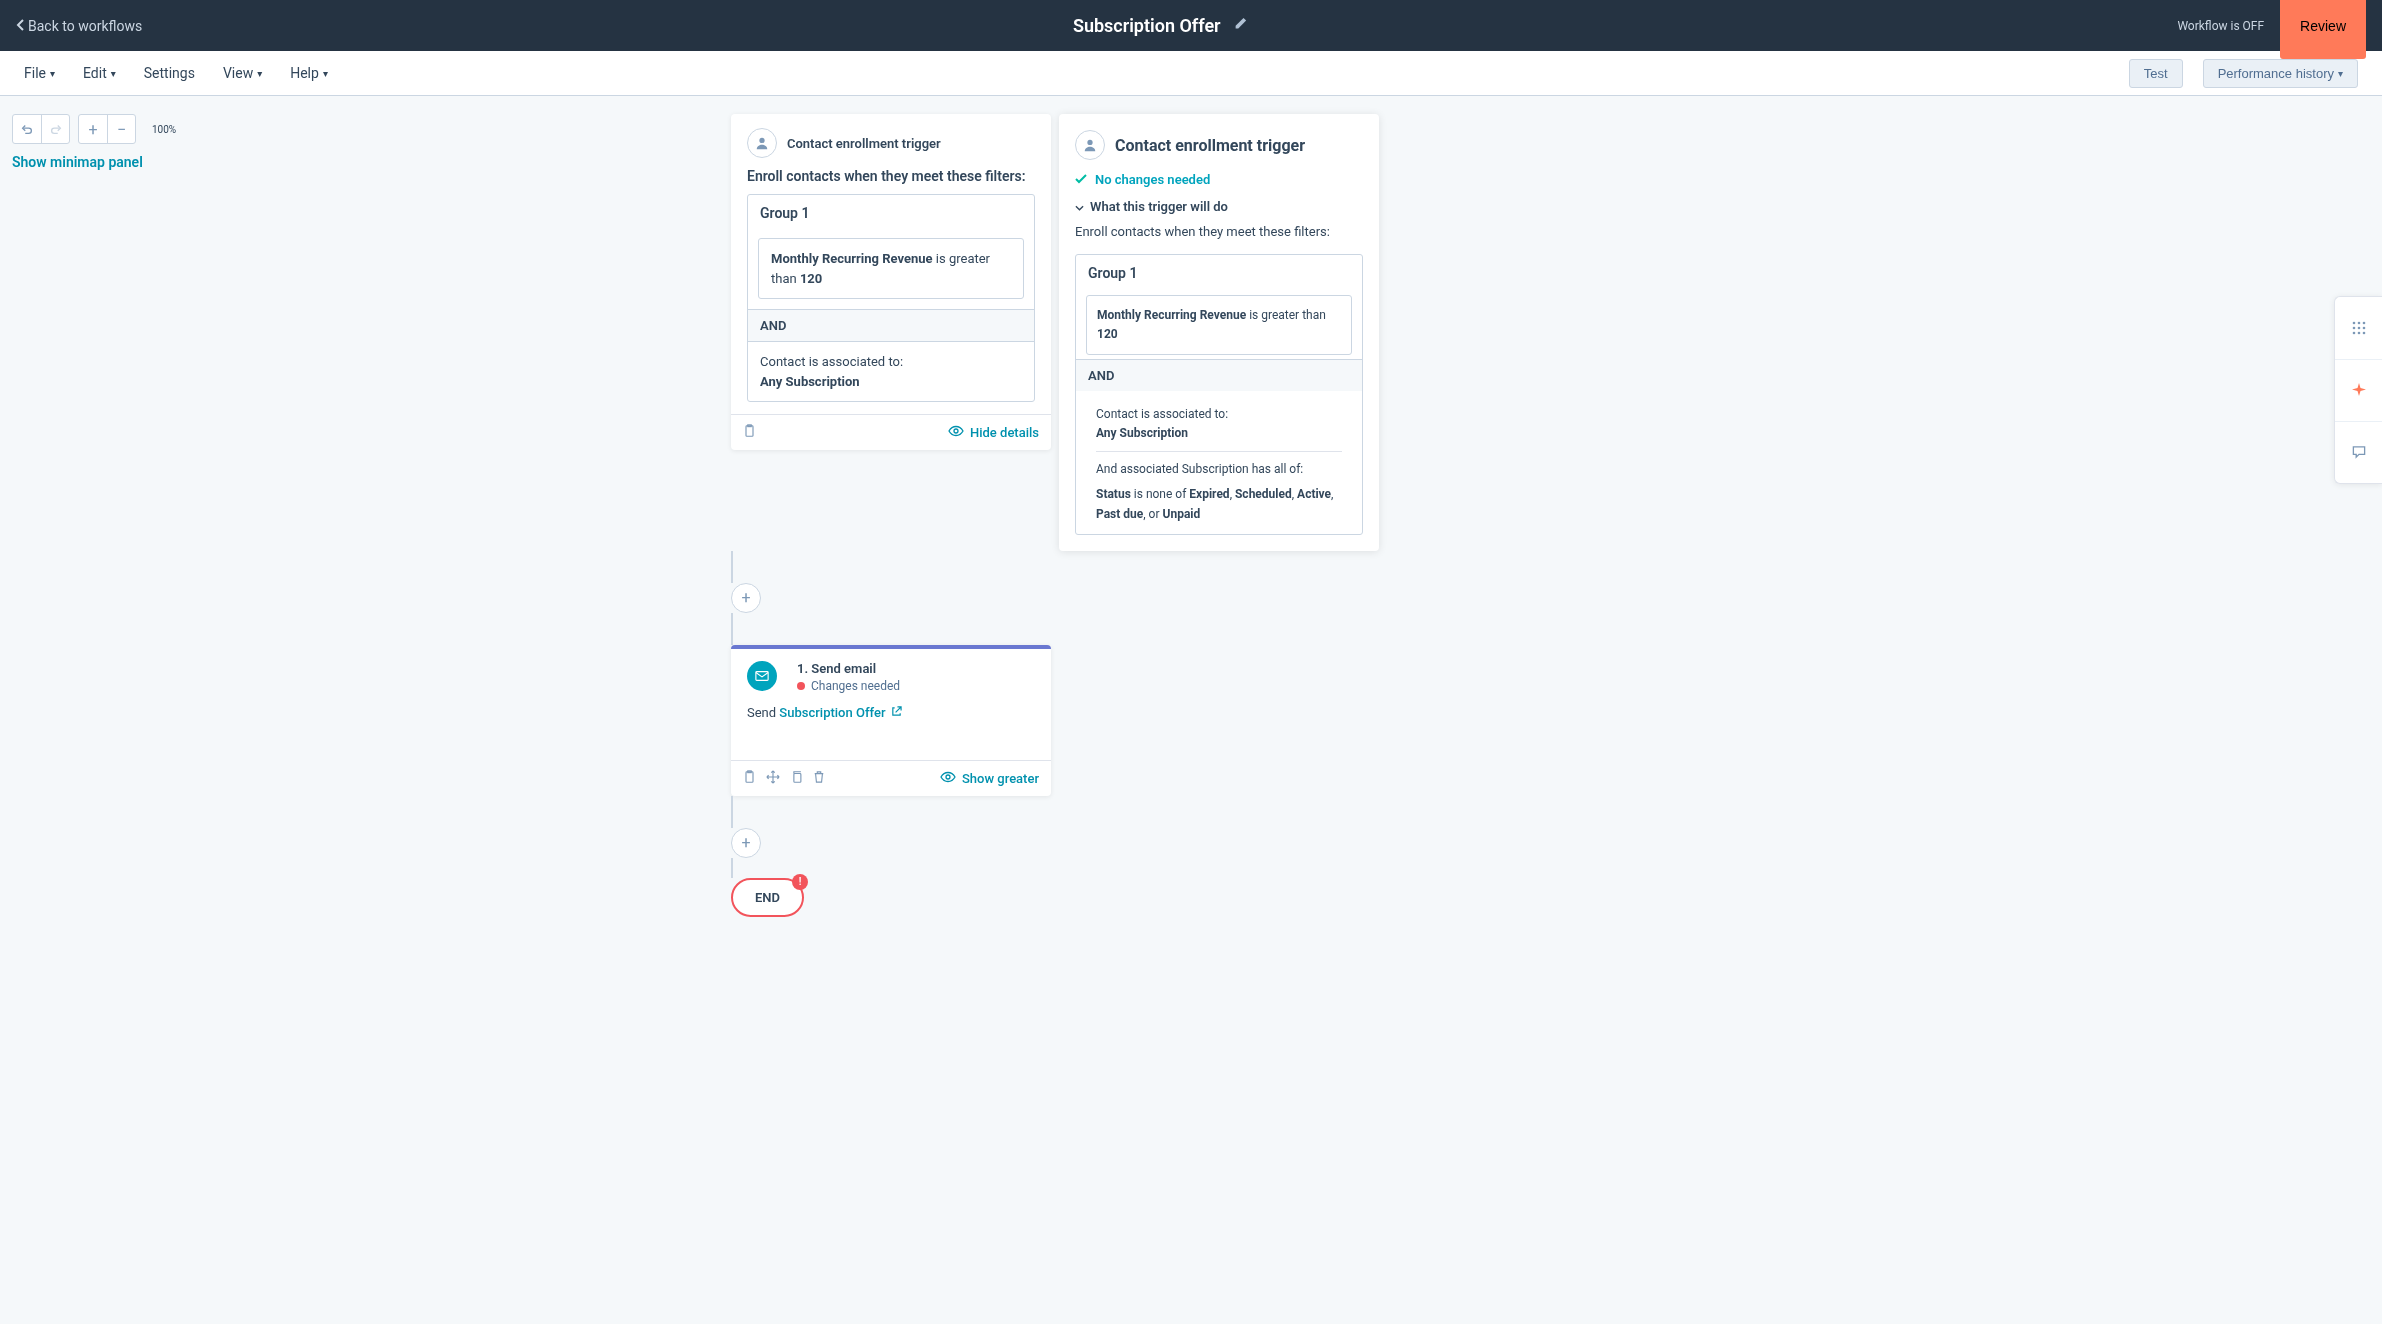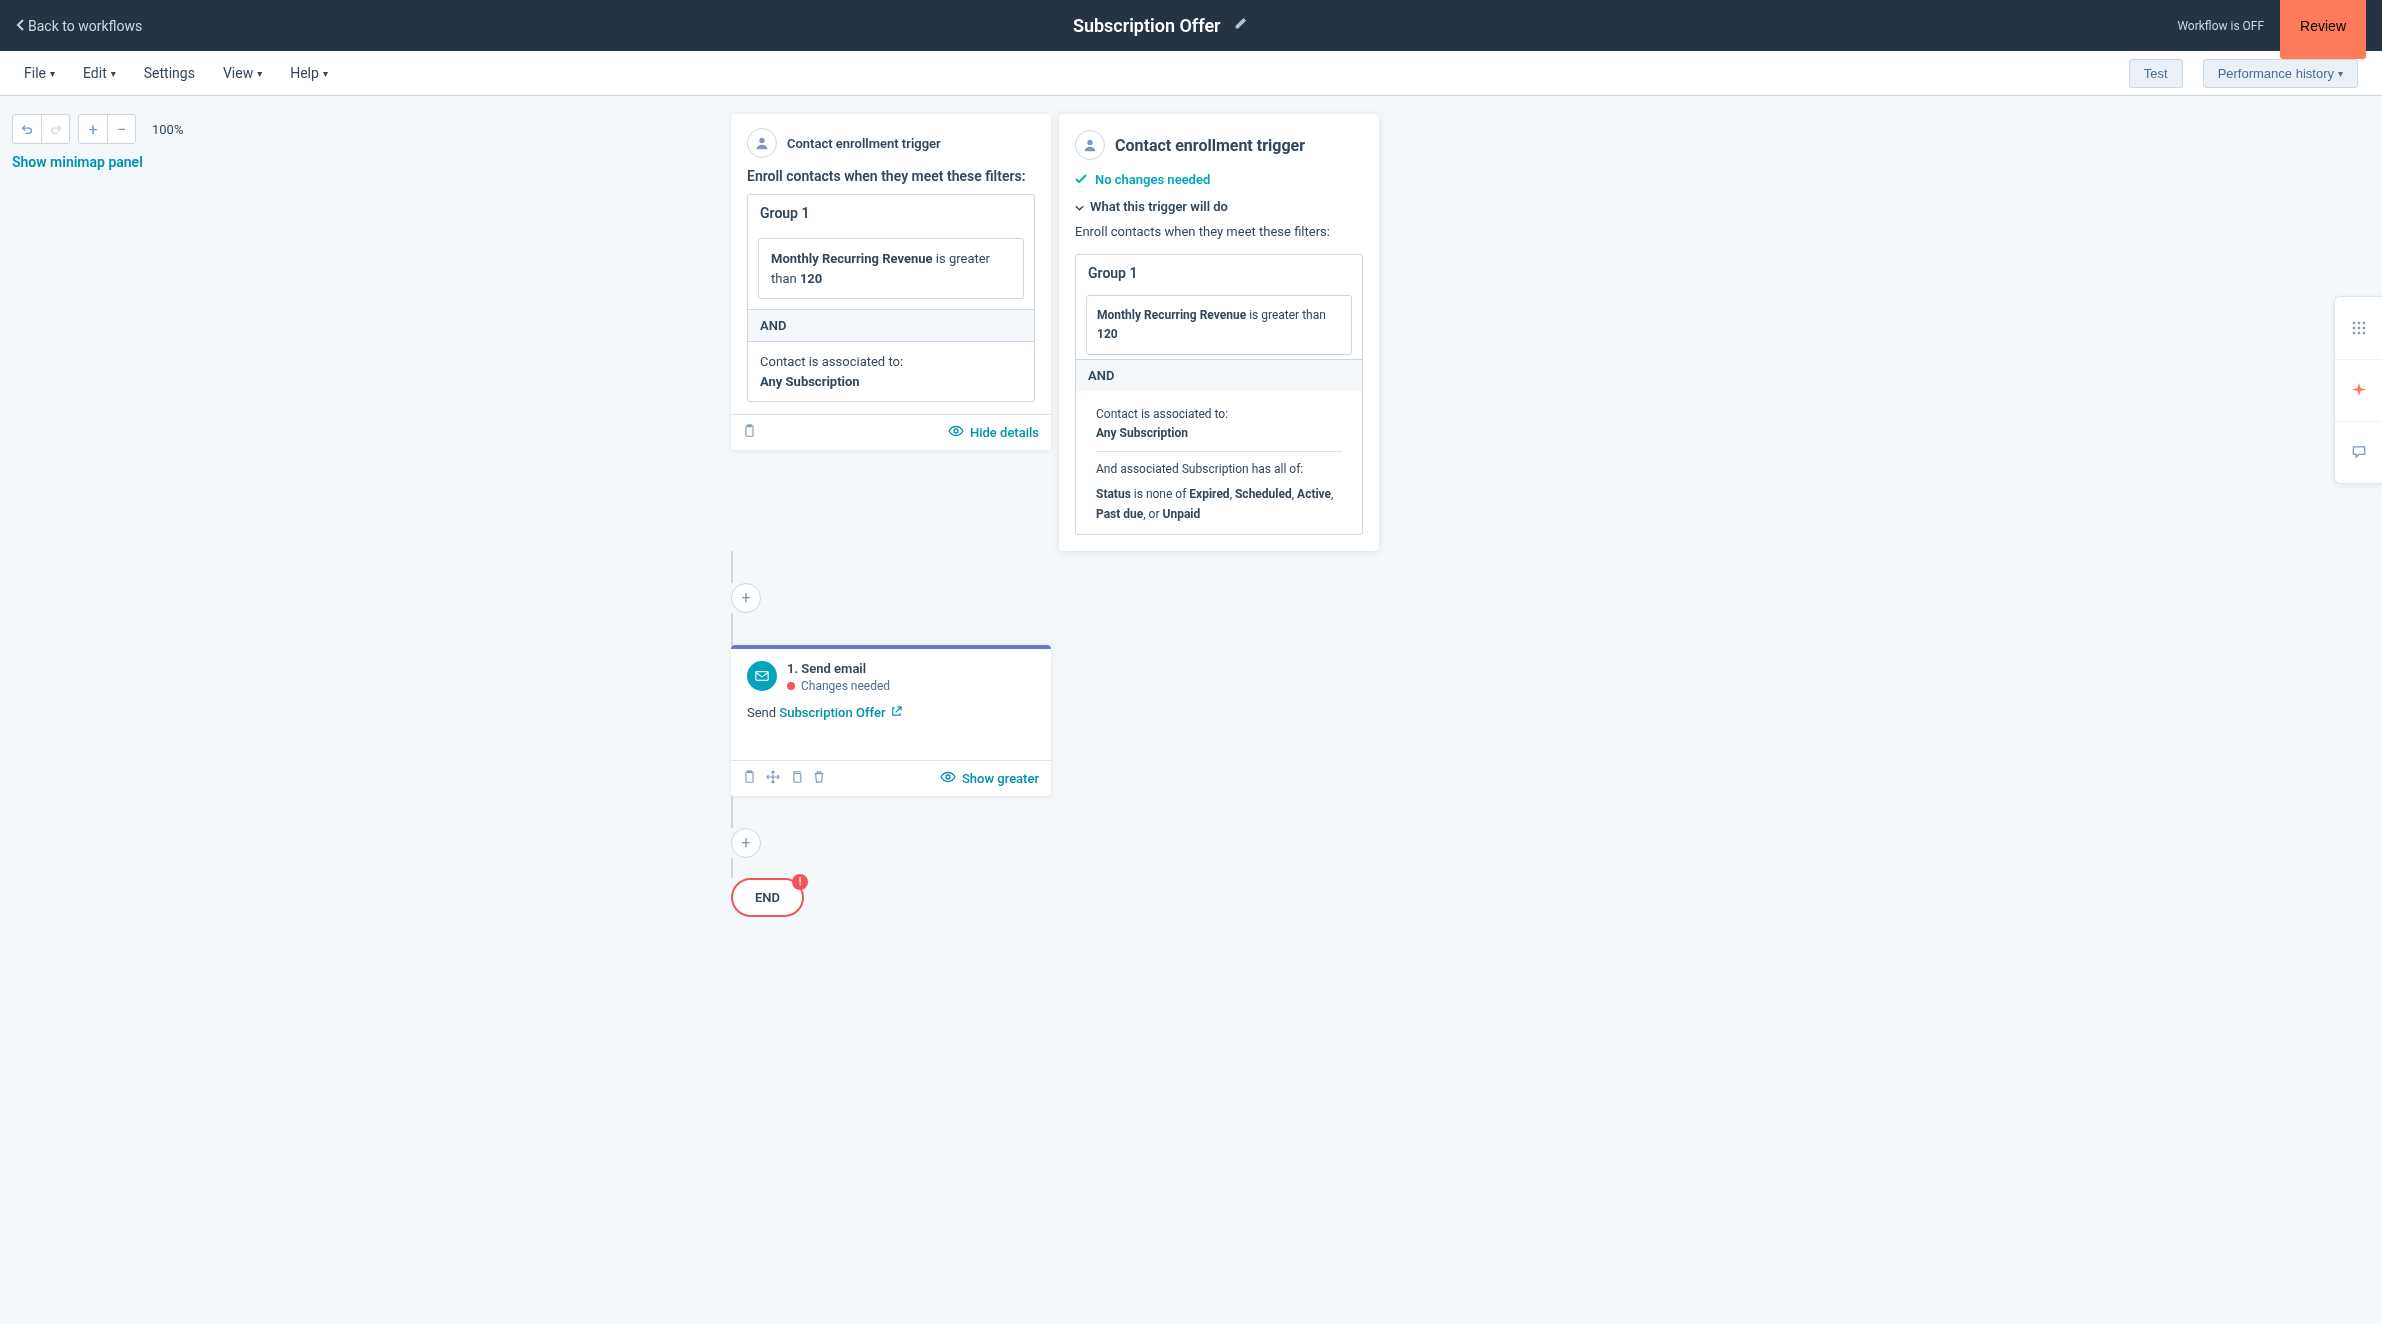--- a/index.html
+++ b/index.html
@@ -16,21 +16,21 @@
 .menubar{background:#fff;height:45px;display:flex;align-items:center;padding:0 24px;border-bottom:1px solid #cbd6e2;justify-content:space-between}
 .menubar-left{display:flex;gap:28px}
 .menu-item{font-size:14px;color:#33475b;cursor:pointer;display:flex;align-items:center;gap:4px}
 .menubar-right{display:flex;gap:20px}
 .test-btn,.perf-btn{background:#eaf0f6;border:1px solid #cbd6e2;padding:6px 14px;border-radius:3px;font-size:13px;color:#506e91;cursor:pointer;display:flex;align-items:center;gap:4px}
 .canvas-area{position:relative;height:calc(100vh - 96px);overflow:auto}
 .canvas-tools{position:absolute;top:18px;left:12px;display:flex;align-items:center;gap:8px}
 .tool-group{display:flex;border:1px solid #cbd6e2;border-radius:3px;background:#fff}
 .tool-btn{width:28px;height:28px;display:flex;align-items:center;justify-content:center;cursor:pointer;color:#7c98b6}
 .tool-btn+.tool-btn{border-left:1px solid #cbd6e2}
-.zoom-label{font-size:13px;color:#33475b;margin-left:8px}
+.zoom-label{font-size:10px;color:#33475b;margin-left:8px}
 .minimap-link{position:absolute;top:58px;left:12px;color:#0091ae;font-size:14px;font-weight:600;cursor:pointer}
 .flow{position:absolute;left:50%;transform:translateX(-50%);top:18px;display:flex;flex-direction:column;align-items:flex-start;width:920px}
 .flow-row{display:flex;gap:8px;align-items:flex-start}
 .card{background:#fff;border-radius:4px;box-shadow:0 1px 5px rgba(0,0,0,.08);width:320px;position:relative}
 .card-header{display:flex;align-items:center;gap:10px;padding:14px 16px 10px}
 .icon-circle{width:30px;height:30px;border-radius:50%;border:1px solid #cbd6e2;display:flex;align-items:center;justify-content:center;color:#7c98b6;flex-shrink:0}
 .icon-circle.blue{border:none;background:#00a4bd;color:#fff}
 .card-title{font-size:13px;font-weight:600;color:#33475b}
 .enroll-text{padding:0 16px 10px;font-size:14px;font-weight:600;color:#33475b}
 .group-box{margin:0 16px 12px;border:1px solid #cbd6e2;border-radius:3px}
@@ -48,21 +48,21 @@
 .collapse-row{display:flex;align-items:center;gap:6px;font-size:13px;font-weight:600;margin-bottom:8px;cursor:pointer}
 .panel-enroll{font-size:13px;margin-bottom:12px;line-height:1.5}
 .panel-group{border:1px solid #cbd6e2;border-radius:3px}
 .panel-group-title{padding:10px 12px;font-weight:600;font-size:14px}
 .panel-filter{border:1px solid #cbd6e2;margin:4px 10px;padding:10px;border-radius:3px;font-size:12px;line-height:1.6}
 .panel-and{padding:8px 12px;font-size:13px;font-weight:600;border-top:1px solid #cbd6e2;background:#f5f8fa}
 .panel-divider{border-top:1px solid #dfe3eb;margin:8px 0}
 .connector{width:2px;height:32px;background:#cbd6e2}
 .plus-circle{width:30px;height:30px;border-radius:50%;border:1px solid #cbd6e2;background:#fff;display:flex;align-items:center;justify-content:center;color:#7c98b6;cursor:pointer;font-size:16px}
 .email-card{width:320px;background:#fff;border-radius:4px;box-shadow:0 1px 5px rgba(0,0,0,.08);border-top:4px solid #6a78d1}
-.email-header{display:flex;gap:10px;padding:12px 16px 8px;align-items:flex-start}
+.email-header{display:flex;gap:20px;padding:12px 16px 8px;align-items:flex-start}
 .email-title{font-size:13px;font-weight:600}
 .changes-needed{font-size:12px;color:#516f90;display:flex;align-items:center;gap:6px;margin-top:3px}
 .dot-orange{width:8px;height:8px;border-radius:50%;background:#f2545b}
 .email-body{padding:4px 16px 40px;font-size:13px}
 .email-link{color:#0091ae;font-weight:500}
 .ext-icon{color:#0091ae;margin-left:2px}
 .end-pill{background:#fff;border:2px solid #f2545b;color:#33475b;padding:10px 22px;border-radius:20px;font-size:13px;font-weight:600;position:relative}
 .end-alert{position:absolute;top:-6px;right:-6px;width:16px;height:16px;border-radius:50%;background:#f2545b;color:#fff;font-size:10px;display:flex;align-items:center;justify-content:center}
 .side-tray{position:absolute;right:0;top:200px;background:#fff;border:1px solid #dfe3eb;border-right:none;border-radius:6px 0 0 6px;box-shadow:0 1px 6px rgba(0,0,0,.08);width:48px;display:flex;flex-direction:column}
 .tray-item{height:62px;display:flex;align-items:center;justify-content:center;cursor:pointer;color:#7c98b6}

